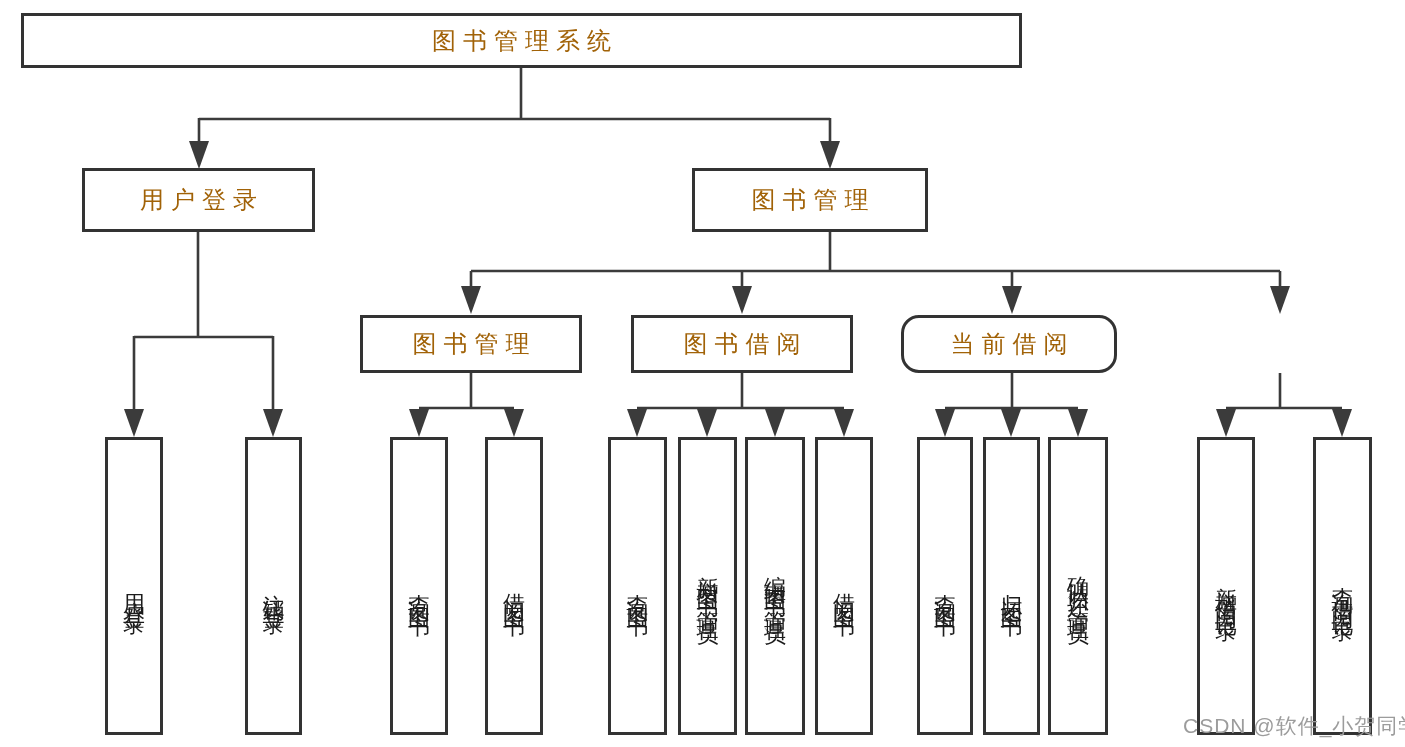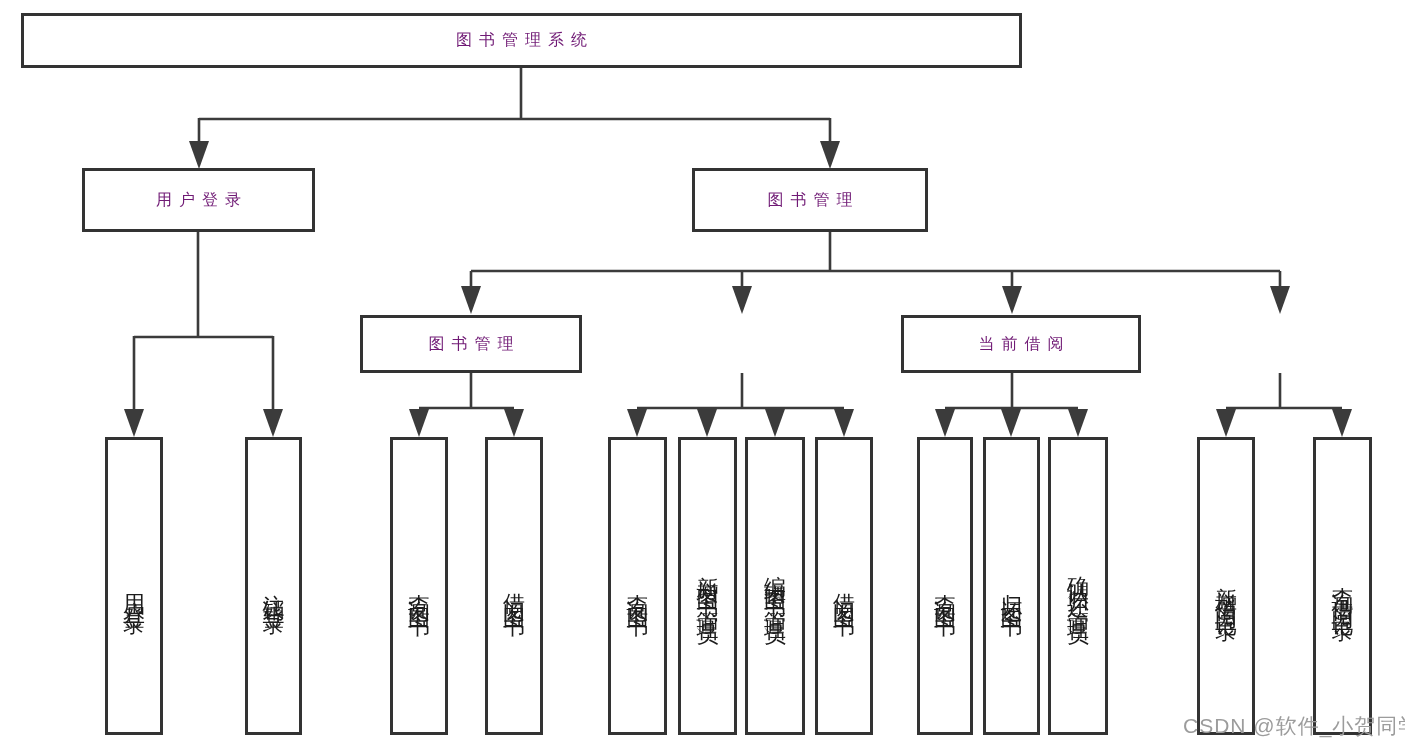--- a/index.html
+++ b/index.html
@@ -28,25 +28,25 @@
     background: #ffffff;
     border: 3px solid #333333;
     color: #1c1c1c;
     display: flex;
     align-items: center;
     justify-content: center;
     z-index: 2;
   }
 
   .hnode span {
-    font-size: 16px;
+    font-size: 24px;
     letter-spacing: 7px;
     padding-left: 7px; 
     white-space: nowrap;
-    color: #701a75;
+    color: #a16207;
   }
 
   .vnode span {
     writing-mode: vertical-rl;
     text-orientation: mixed;
     font-size: 22px;
     letter-spacing: 7px;
     line-height: 1;
     padding-top: 7px; 
     color: #1c1c1c;
@@ -108,21 +108,24 @@
   <div class="node hnode" style="left:82px; top:168px; width:233px; height:64px;">
     <span>用户登录</span>
   </div>
   <div class="node hnode" style="left:692px; top:168px; width:236px; height:64px;">
     <span>图书管理</span>
   </div>
 
   <div class="node hnode" style="left:360px; top:315px; width:222px; height:58px;">
     <span>图书管理</span>
   </div>
-  <div class="node hnode" style="left:901px; top:315px; width:240px; height:58px;">
+  <div class="node hnode" style="left:631px; top:315px; width:222px; height:58px;">
+    <span>图书借阅</span>
+  </div>
+  <div class="node hnode" style="left:901px; top:315px; width:216px; height:58px;border-radius:18px;">
     <span>当前借阅</span>
   </div>
 
   <div class="node vnode" style="left:105px; top:437px; width:58px; height:298px;">
     <span>用户登录</span>
   </div>
   <div class="node vnode" style="left:245px; top:437px; width:57px; height:298px;">
     <span>注销登录</span>
   </div>
   <div class="node vnode" style="left:390px; top:437px; width:58px; height:298px;">

